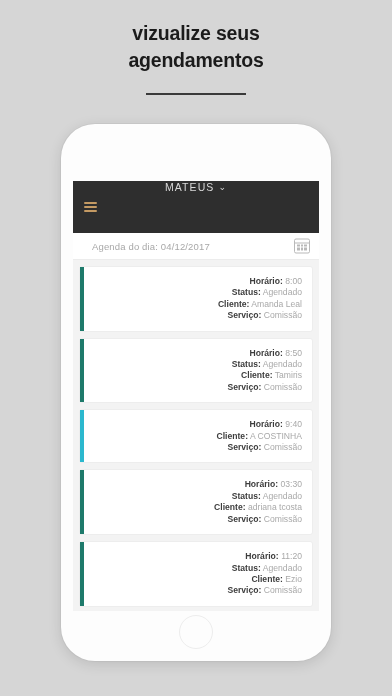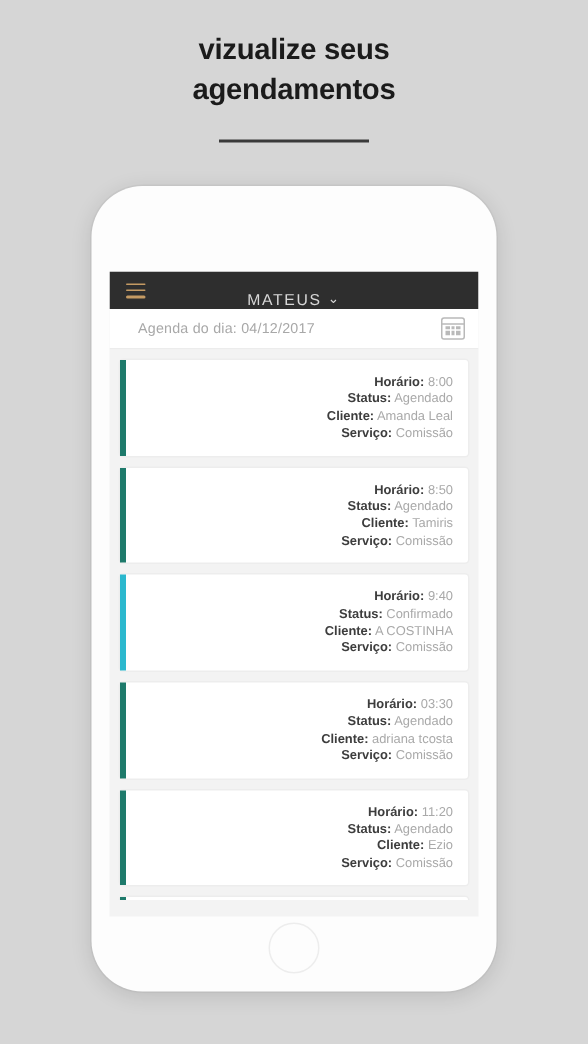--- a/index.html
+++ b/index.html
@@ -71,24 +71,24 @@
     top: 57px;
     width: 246px;
     height: 430px;
     background: #f3f3f3;
     overflow: hidden;
   }
 
   
   .appbar {
     position: relative;
-    height: 25px;
+    height: 52px;
     background: #2e2e2e;
     display: flex;
-    align-items: flex-end;
+    align-items: flex-start;
   }
   .hamburger {
     position: absolute;
     left: 11px;
     top: 50%;
     transform: translateY(-50%);
     width: 13px;
     display: flex;
     flex-direction: column;
     gap: 2.5px;
@@ -248,21 +248,20 @@
         <div class="card-stripe" style="background:#1e7a6b"></div>
         <div class="row"><b>Horário:</b> <span>8:50</span></div>
         <div class="row"><b>Status:</b> <span>Agendado</span></div>
         <div class="row"><b>Cliente:</b> <span>Tamiris</span></div>
         <div class="row"><b>Serviço:</b> <span>Comissão</span></div>
       </div>
 
       <div class="card">
         <div class="card-stripe" style="background:#2bb8ce"></div>
         <div class="row"><b>Horário:</b> <span>9:40</span></div>
-        <div class="row"><b>Status:</b> <span>Confirmado</span></div>
         <div class="row"><b>Cliente:</b> <span>A COSTINHA</span></div>
         <div class="row"><b>Serviço:</b> <span>Comissão</span></div>
       </div>
 
       <div class="card">
         <div class="card-stripe" style="background:#1e7a6b"></div>
         <div class="row"><b>Horário:</b> <span>03:30</span></div>
         <div class="row"><b>Status:</b> <span>Agendado</span></div>
         <div class="row"><b>Cliente:</b> <span>adriana tcosta</span></div>
         <div class="row"><b>Serviço:</b> <span>Comissão</span></div>

